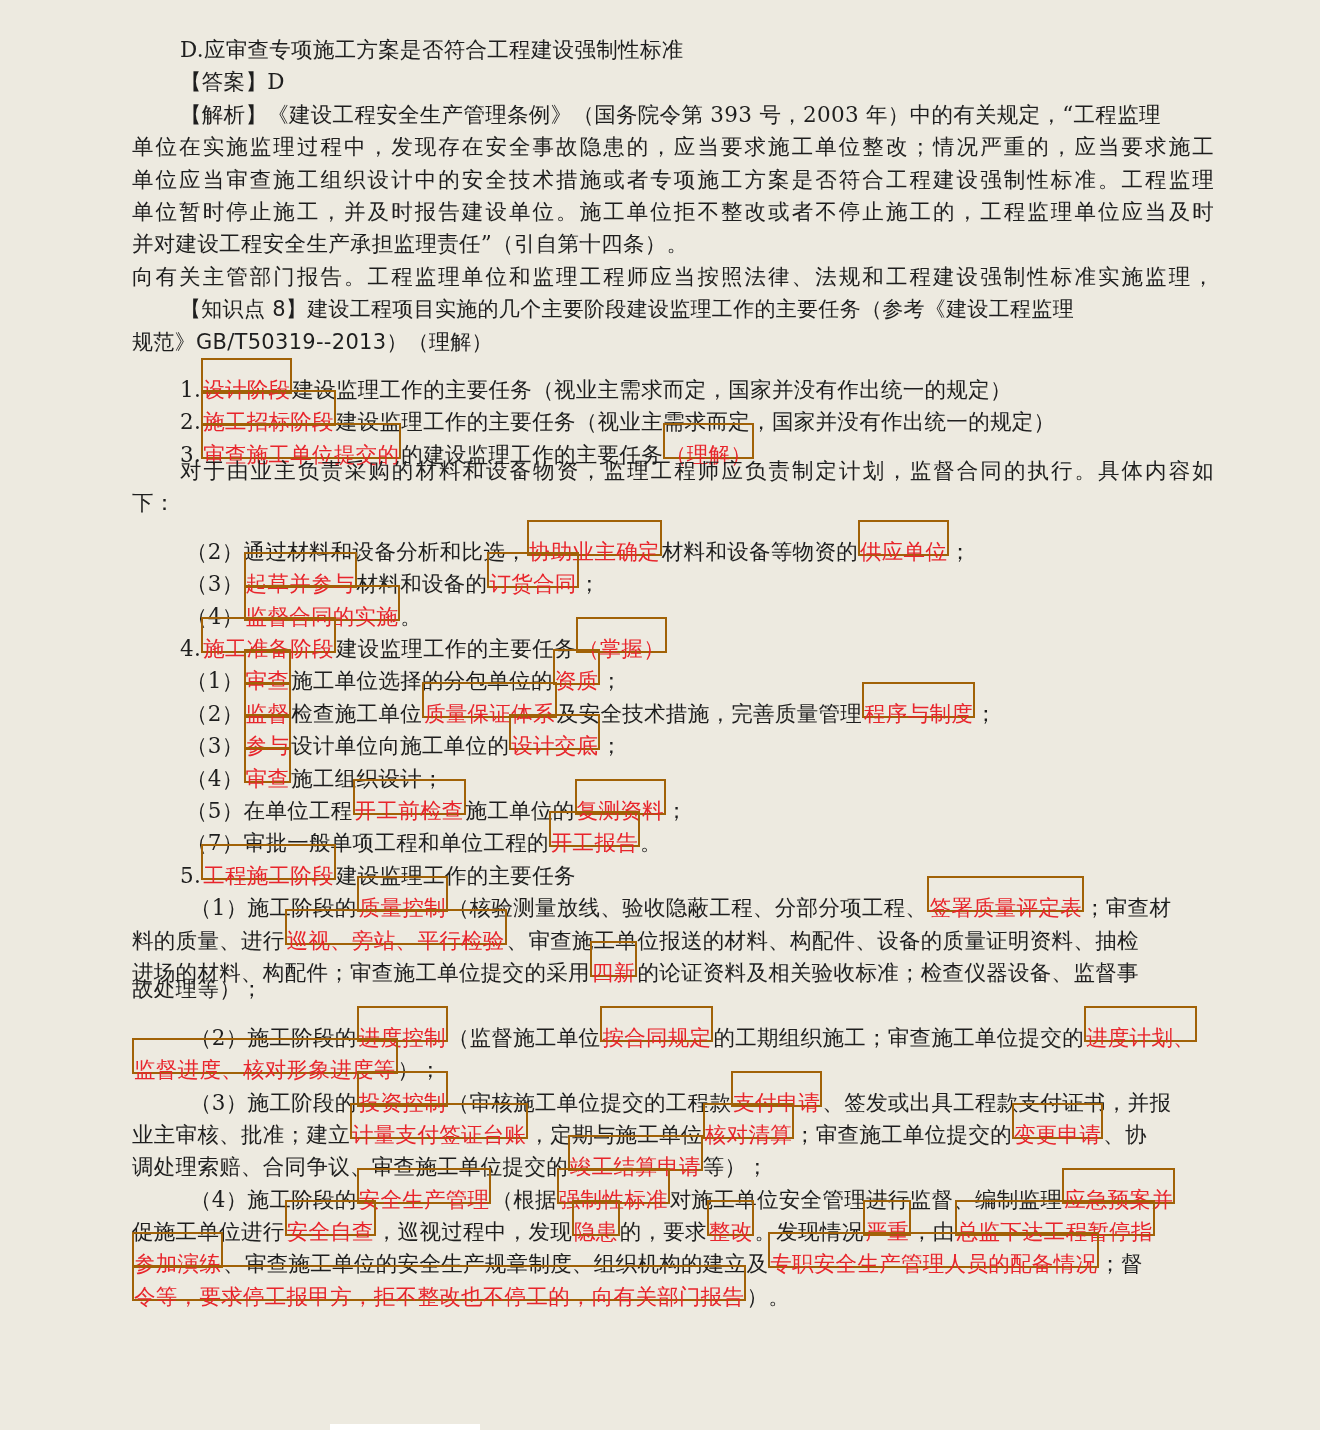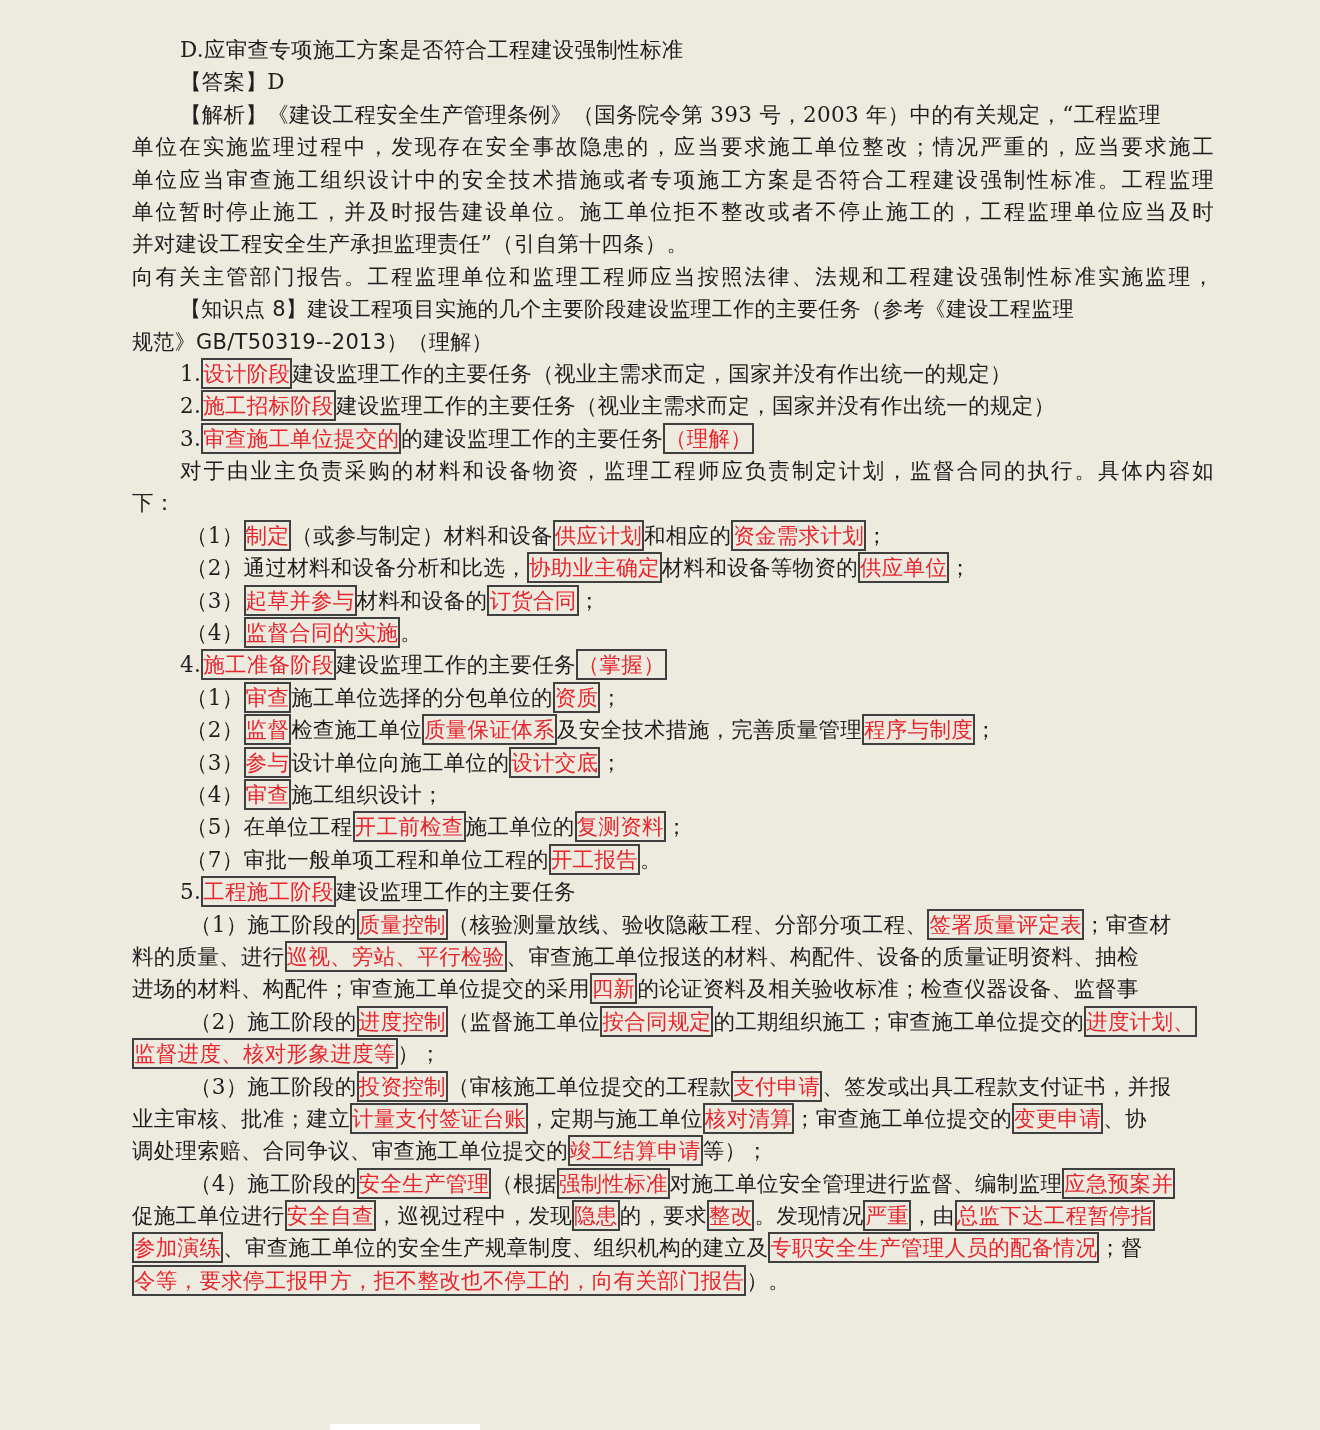--- a/index.html
+++ b/index.html
@@ -7,21 +7,21 @@
     width:1320px; height:1430px; background:#edeae0; position:relative; overflow:hidden;
     font-family: "DejaVu Serif", "Liberation Serif", serif;
     color:#1e1e1e;
   }
   .page { position:absolute; left:132px; top:34px; width:1082px; }
   .line { height:32.4px; line-height:32.4px; font-size:21.5px; white-space:nowrap; letter-spacing:0.3px; }
   .ind1 { padding-left:48px; }
   .ind2 { padding-left:54px; }
   .ind3 { padding-left:58px; }
   .bold { font-weight:normal; font-family:"DejaVu Sans","Liberation Sans",sans-serif; font-size:21px; }
-  .hl { color:#e8252c; border:2px solid #404040; padding:0 0px; box-sizing:border-box; display:inline-block; height:31px; line-height:28px; }
+  .hl { color:#e8252c; border:2px solid #a16207; padding:16px 0px; box-sizing:border-box; display:inline-block; height:31px; line-height:28px; }
   .justify { text-align:justify; text-align-last:justify; }
   .bottom-strip { position:absolute; left:330px; top:1424px; width:150px; height:6px; background:#fff; }
 </style>
 </head>
 <body>
 
 <div class="page">
   <div class="line ind1">D.应审查专项施工方案是否符合工程建设强制性标准</div>
   <div class="line ind1"><span>【答案】</span><span>D</span></div>
   <div class="line ind1"><span>【解析】</span><span>《建设工程安全生产管理条例》（国务院令第 393 号，2003 年）中的有关规定，“工程监理</span></div>
@@ -33,38 +33,38 @@
 
   <div class="line ind1 bold">【知识点 8】建设工程项目实施的几个主要阶段建设监理工作的主要任务（参考《建设工程监理</div>
   <div class="line bold">规范》GB/T50319--2013）（理解）</div>
 
   <div class="line ind1"><span>1.</span><span class="hl">设计阶段</span><span>建设监理工作的主要任务（视业主需求而定，国家并没有作出统一的规定）</span></div>
   <div class="line ind1"><span>2.</span><span class="hl">施工招标阶段</span><span>建设监理工作的主要任务（视业主需求而定，国家并没有作出统一的规定）</span></div>
   <div class="line ind1"><span>3.</span><span class="hl">审查施工单位提交的</span><span>的建设监理工作的主要任务</span><span class="hl">（理解）</span></div>
   <div class="line ind1 justify">对于由业主负责采购的材料和设备物资，监理工程师应负责制定计划，监督合同的执行。具体内容如</div>
   <div class="line">下：</div>
 
-  <div class="line ind2"><span>（1）</span><span class="hl">制定</span><span>（或参与制定）材料和设备</span><span class="hl">供应计划</span><span>和相应的</span><span class="hl">资金需求计划</span><span>；</span></div>
   <div class="line ind2"><span>（2）</span><span>通过材料和设备分析和比选，</span><span class="hl">协助业主确定</span><span>材料和设备等物资的</span><span class="hl">供应单位</span><span>；</span></div>
   <div class="line ind2"><span>（3）</span><span class="hl">起草并参与</span><span>材料和设备的</span><span class="hl">订货合同</span><span>；</span></div>
   <div class="line ind2"><span>（4）</span><span class="hl">监督合同的实施</span><span>。</span></div>
 
   <div class="line ind1"><span>4.</span><span class="hl">施工准备阶段</span><span>建设监理工作的主要任务</span><span class="hl">（掌握）</span></div>
   <div class="line ind2"><span>（1）</span><span class="hl">审查</span><span>施工单位选择的分包单位的</span><span class="hl">资质</span><span>；</span></div>
   <div class="line ind2"><span>（2）</span><span class="hl">监督</span><span>检查施工单位</span><span class="hl">质量保证体系</span><span>及安全技术措施，完善质量管理</span><span class="hl">程序与制度</span><span>；</span></div>
   <div class="line ind2"><span>（3）</span><span class="hl">参与</span><span>设计单位向施工单位的</span><span class="hl">设计交底</span><span>；</span></div>
   <div class="line ind2"><span>（4）</span><span class="hl">审查</span><span>施工组织设计；</span></div>
   <div class="line ind2"><span>（5）</span><span>在单位工程</span><span class="hl">开工前检查</span><span>施工单位的</span><span class="hl">复测资料</span><span>；</span></div>
   <div class="line ind2"><span>（7）</span><span>审批一般单项工程和单位工程的</span><span class="hl">开工报告</span><span>。</span></div>
 
   <div class="line ind1"><span>5.</span><span class="hl">工程施工阶段</span><span>建设监理工作的主要任务</span></div>
 
   <div class="line ind3"><span>（1）施工阶段的</span><span class="hl">质量控制</span><span>（核验测量放线、验收隐蔽工程、分部分项工程、</span><span class="hl">签署质量评定表</span><span>；审查材</span></div>
   <div class="line"><span>料的质量、进行</span><span class="hl">巡视、旁站、平行检验</span><span>、审查施工单位报送的材料、构配件、设备的质量证明资料、抽检</span></div>
   <div class="line"><span>进场的材料、构配件；审查施工单位提交的采用</span><span class="hl">四新</span><span>的论证资料及相关验收标准；检查仪器设备、监督事</span></div>
+  <div class="line">故处理等）；</div>
 
   <div class="line ind3"><span>（2）施工阶段的</span><span class="hl">进度控制</span><span>（监督施工单位</span><span class="hl">按合同规定</span><span>的工期组织施工；审查施工单位提交的</span><span class="hl">进度计划、</span></div>
   <div class="line"><span class="hl">监督进度、核对形象进度等</span><span>）；</span></div>
 
   <div class="line ind3"><span>（3）施工阶段的</span><span class="hl">投资控制</span><span>（审核施工单位提交的工程款</span><span class="hl">支付申请</span><span>、签发或出具工程款支付证书，并报</span></div>
   <div class="line"><span>业主审核、批准；建立</span><span class="hl">计量支付签证台账</span><span>，定期与施工单位</span><span class="hl">核对清算</span><span>；审查施工单位提交的</span><span class="hl">变更申请</span><span>、协</span></div>
   <div class="line"><span>调处理索赔、合同争议、审查施工单位提交的</span><span class="hl">竣工结算申请</span><span>等）；</span></div>
 
   <div class="line ind3"><span>（4）施工阶段的</span><span class="hl">安全生产管理</span><span>（根据</span><span class="hl">强制性标准</span><span>对施工单位安全管理进行监督、编制监理</span><span class="hl">应急预案并</span></div>
   <div class="line"><span>促施工单位进行</span><span class="hl">安全自查</span><span>，巡视过程中，发现</span><span class="hl">隐患</span><span>的，要求</span><span class="hl">整改</span><span>。发现情况</span><span class="hl">严重</span><span>，由</span><span class="hl">总监下达工程暂停指</span></div>

